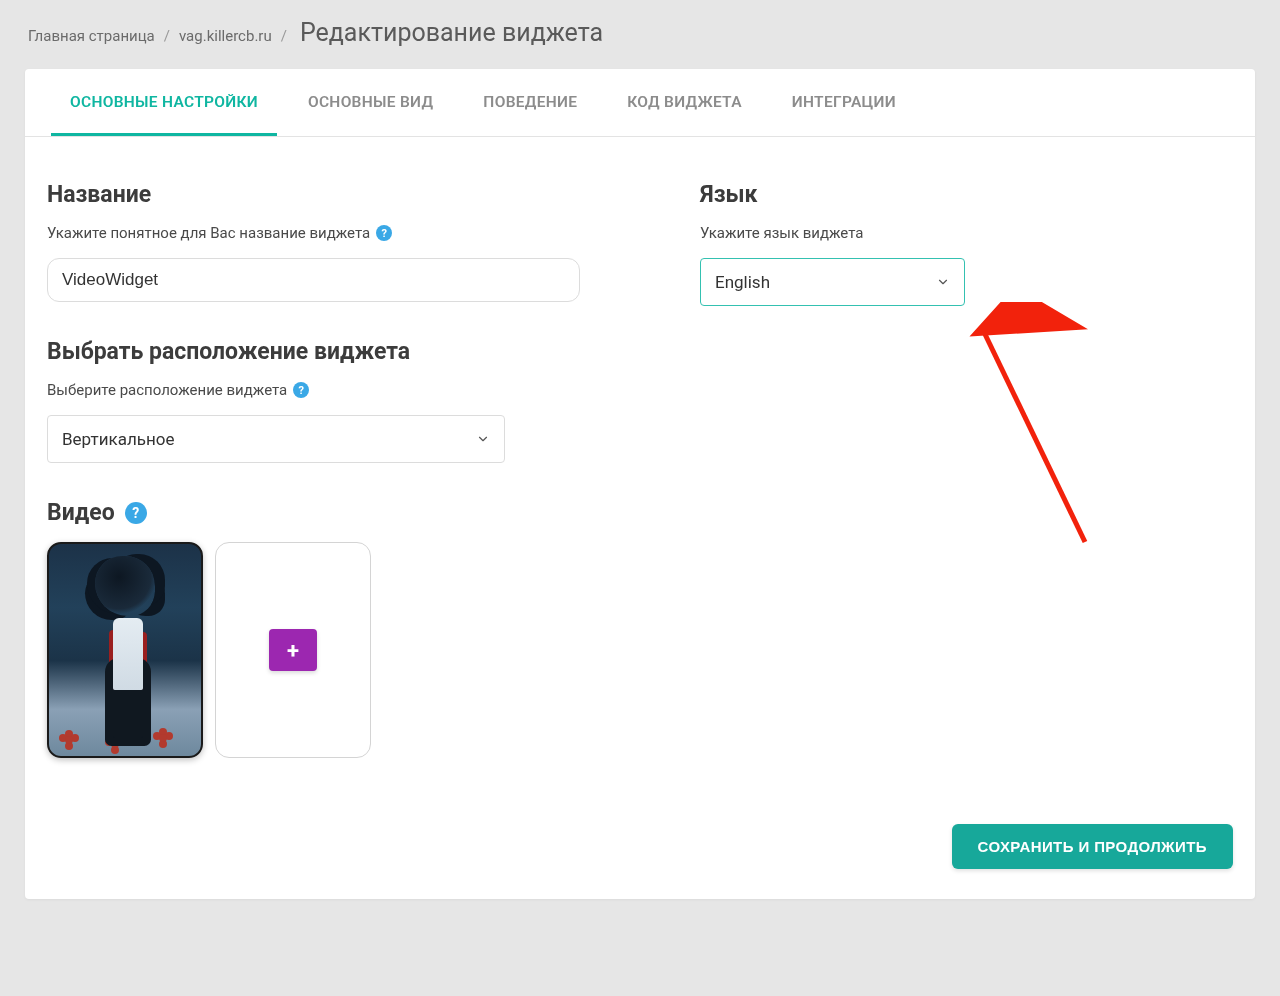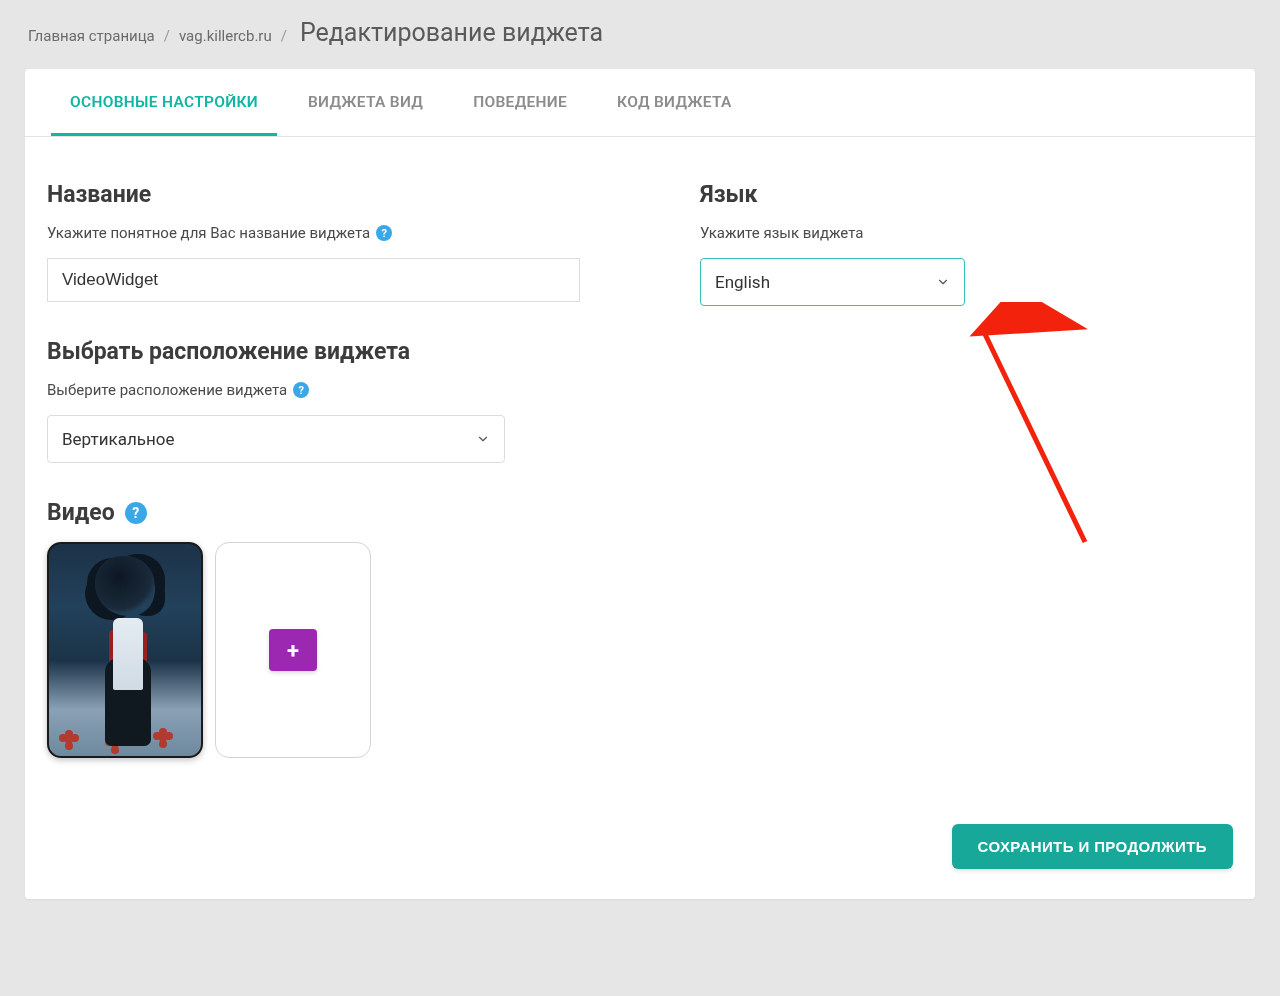--- a/index.html
+++ b/index.html
@@ -87,21 +87,21 @@
     background: #3aa8e6;
     color: #fff;
     font-size: 11px;
     font-weight: 700;
   }
   .input-text {
     width: 100%;
     max-width: 655px;
     height: 44px;
     border: 1px solid #dcdcdc;
-    border-radius: 0;
+    border-radius: 12px;
     padding: 0 14px;
     font-size: 17px;
     color: #333;
   }
   .select-wrap {
     position: relative;
     max-width: 458px;
   }
   .select-wrap.narrow { max-width: 265px; }
   .select-box {
@@ -240,23 +240,24 @@
     <span class="crumb">Главная страница</span>
     <span class="sep">/</span>
     <span class="crumb">vag.killercb.ru</span>
     <span class="sep">/</span>
     <span class="title">Редактирование виджета</span>
   </div>
 
   <div class="card">
     <div class="tabs">
       <div class="tab active">ОСНОВНЫЕ НАСТРОЙКИ</div>
-      <div class="tab">ВИДЖЕТА ВИД</div>
+      <div class="tab">ОСНОВНЫЕ ВИД</div>
       <div class="tab">ПОВЕДЕНИЕ</div>
       <div class="tab">КОД ВИДЖЕТА</div>
+      <div class="tab">ИНТЕГРАЦИИ</div>
     </div>
 
     <div class="content">
 
       <div class="left-col">
         <div class="group">
           <h2>Название</h2>
           <div class="desc">
             <span>Укажите понятное для Вас название виджета</span>
             <span class="help-icon">?</span>

